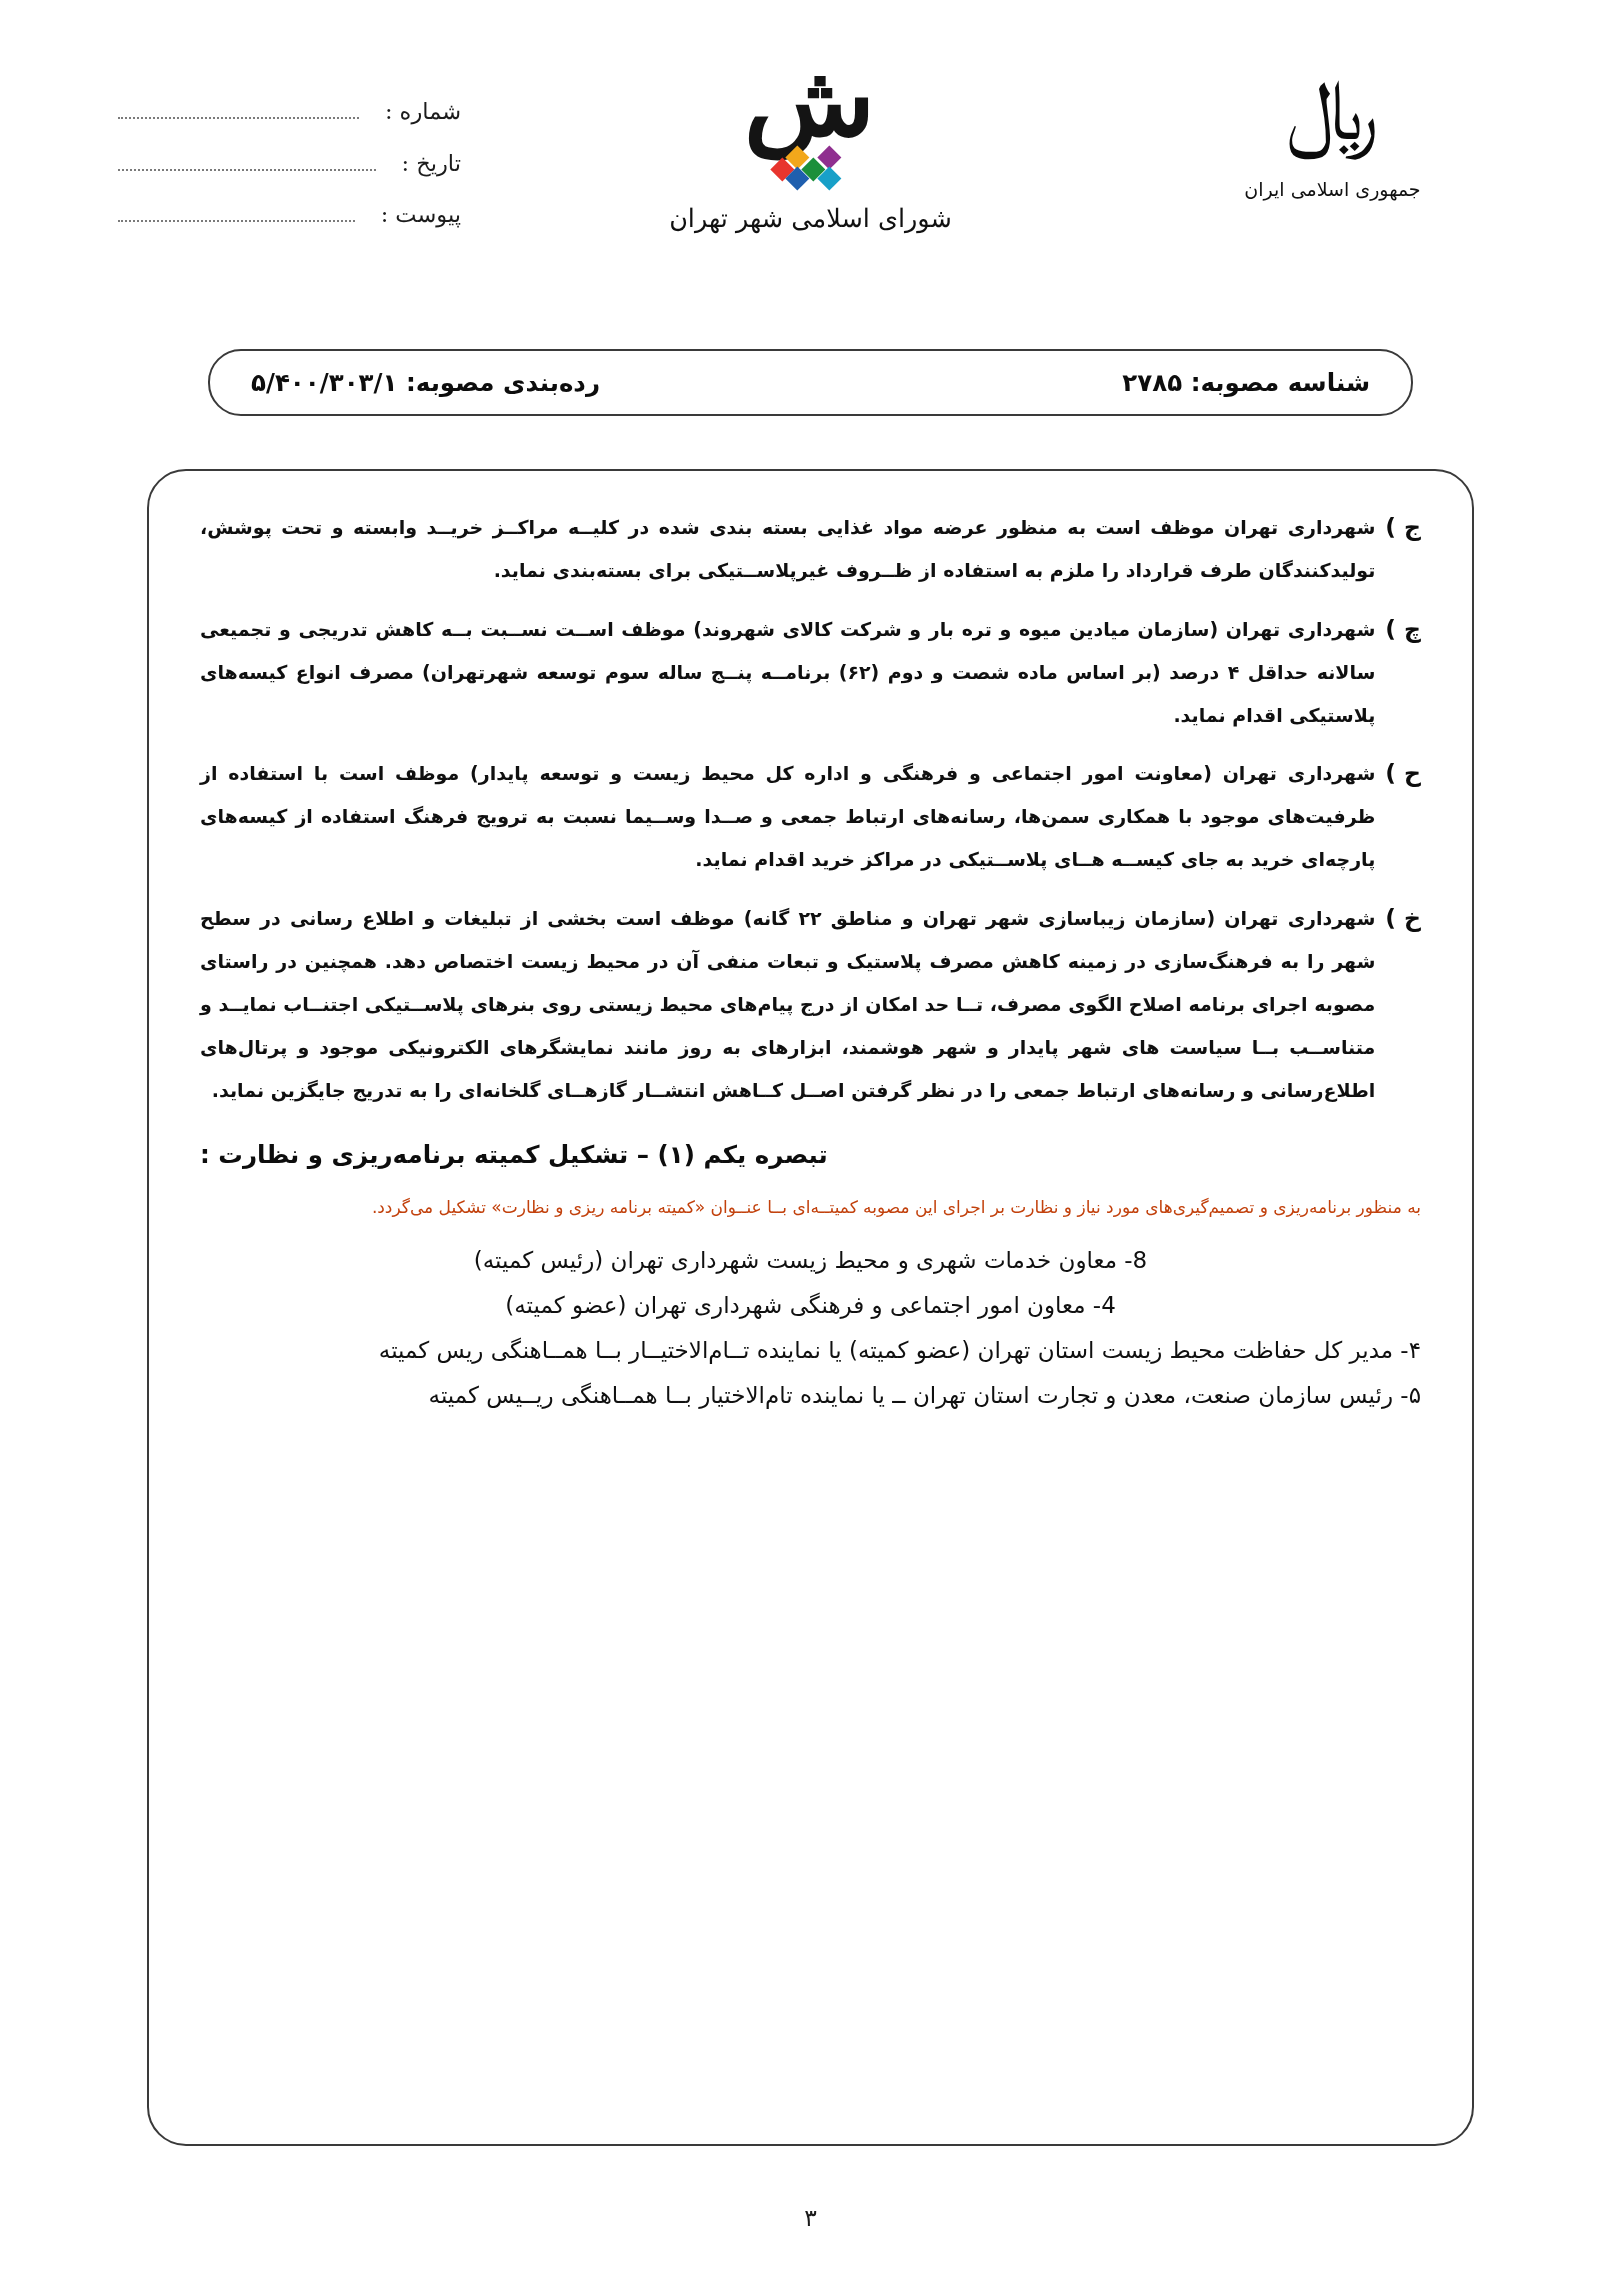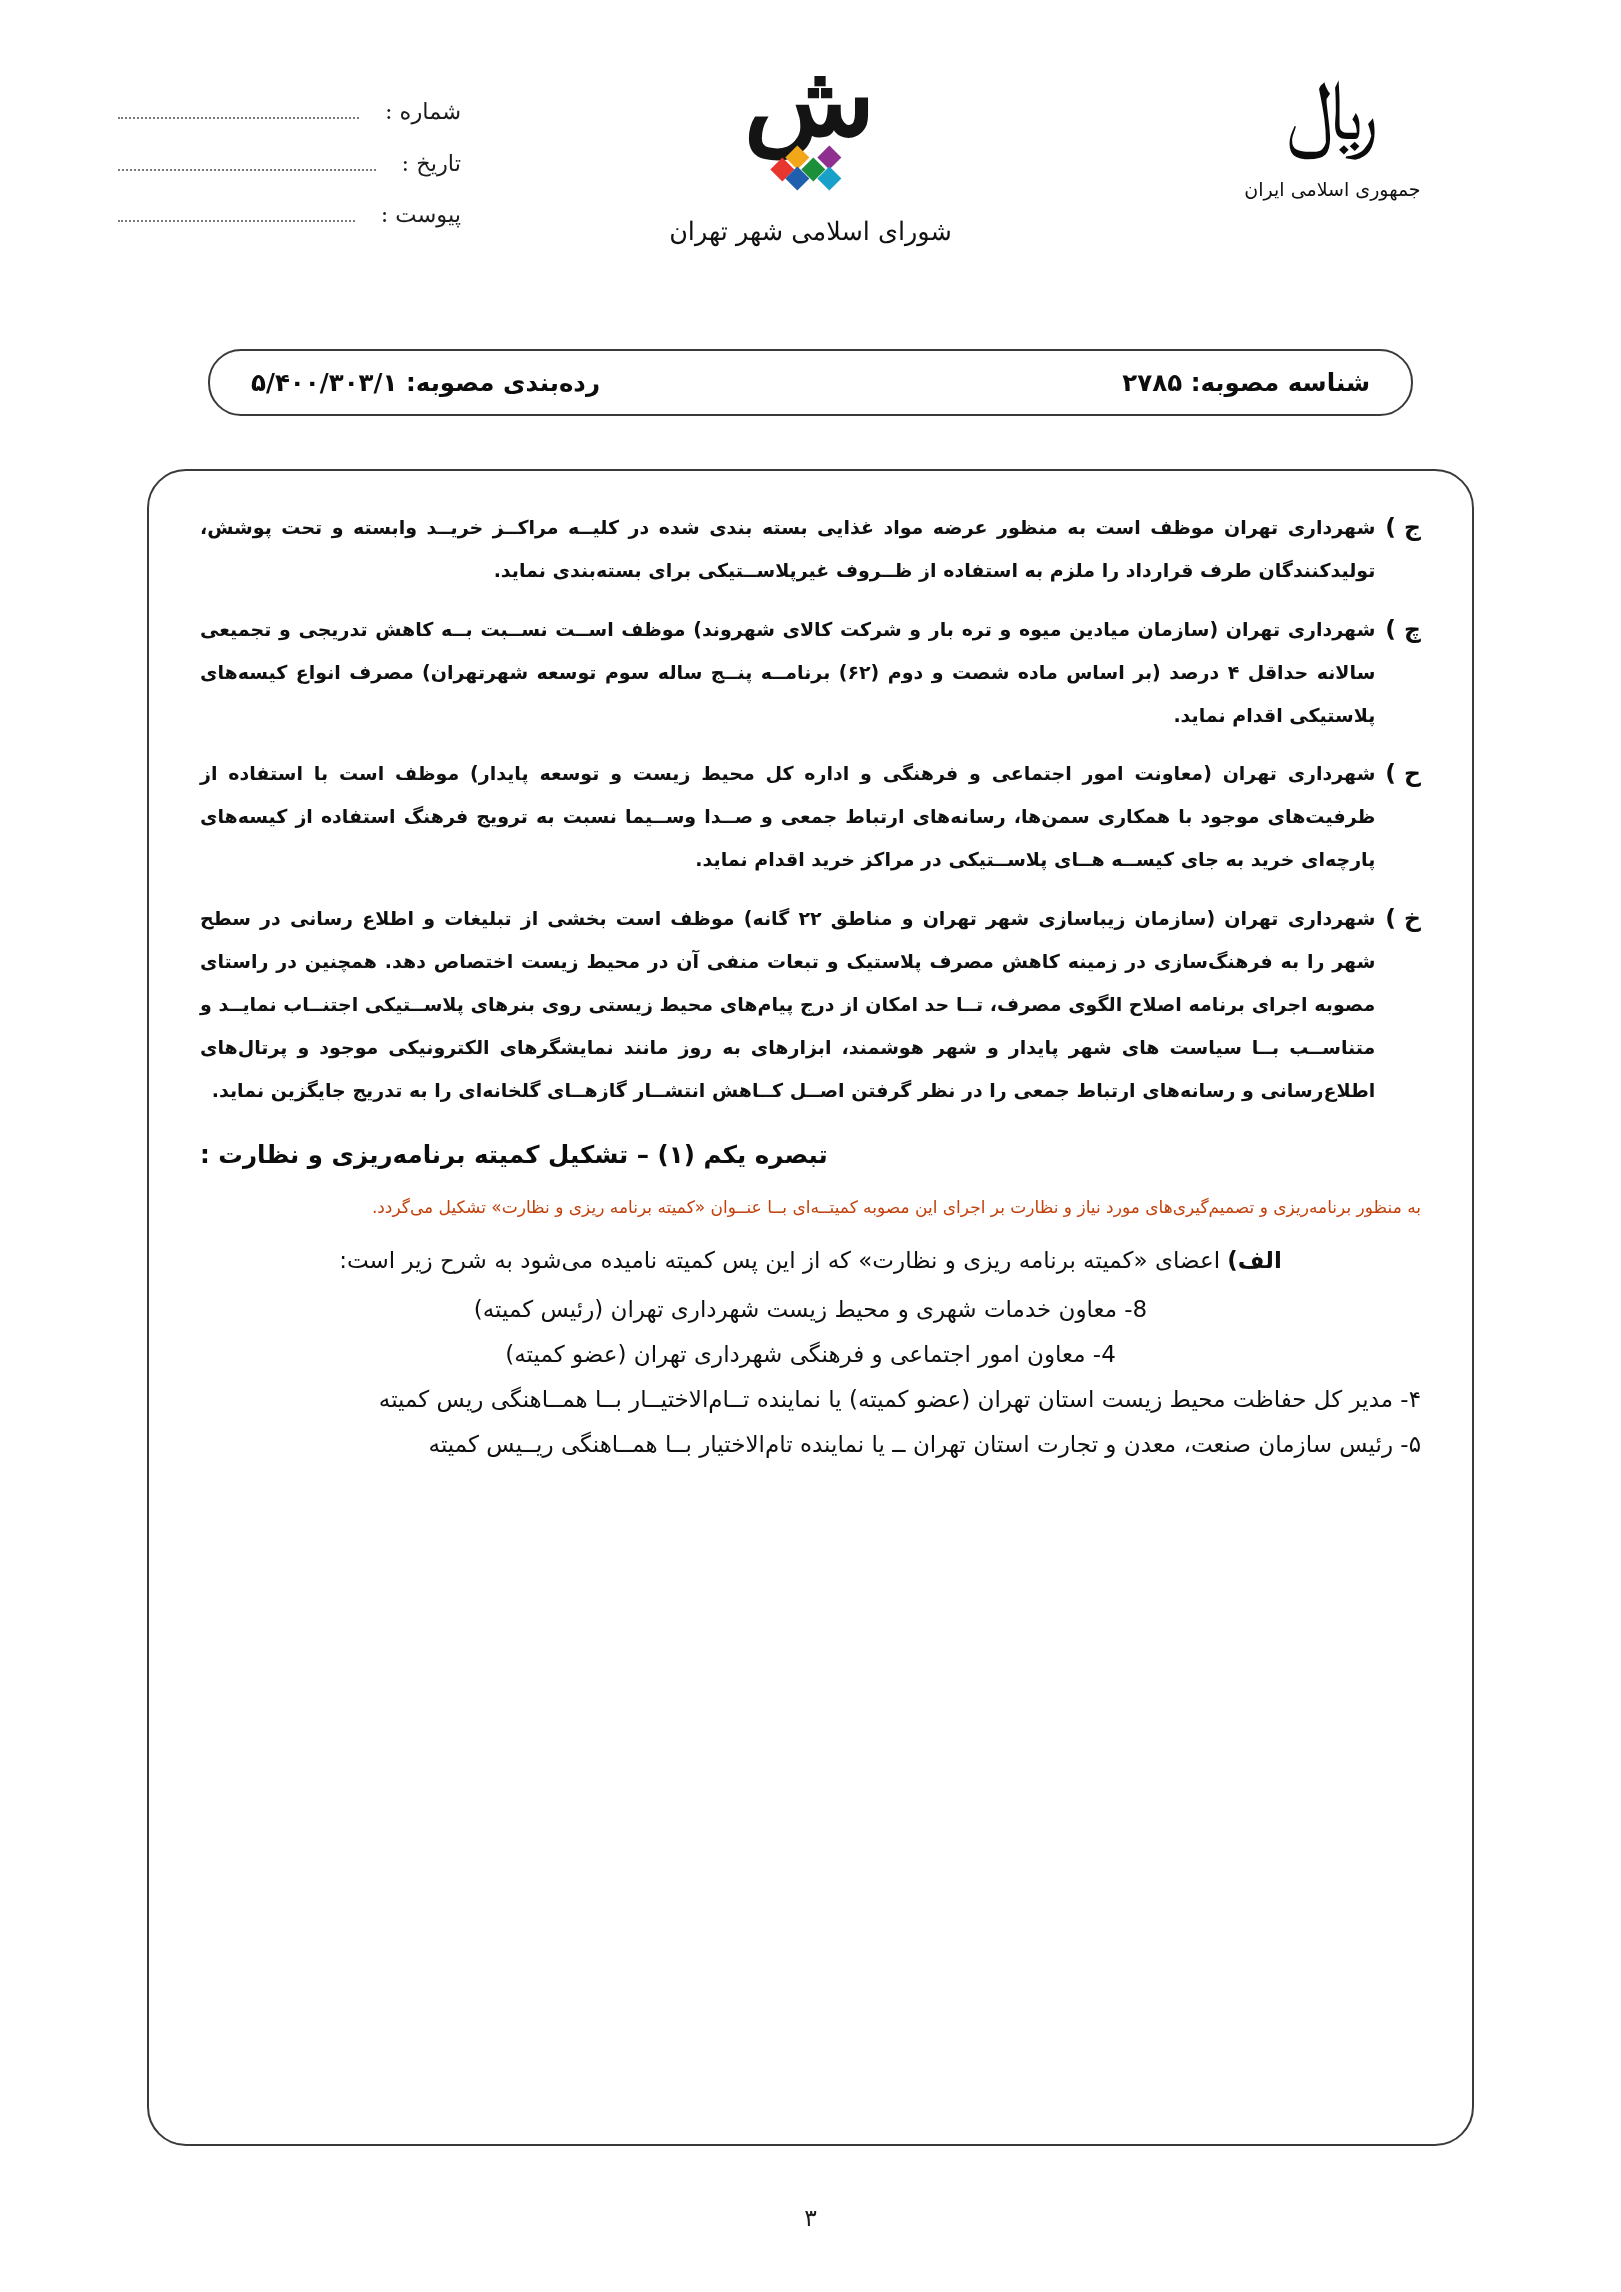--- a/index.html
+++ b/index.html
@@ -96,21 +96,21 @@
     height: 16.7px;
     transform: rotate(45deg);
   }
   .sq.a { background: #e8352e; left: 0px;  top: 17.6px; }
   .sq.b { background: #f2a71b; left: 15.7px; top: 5.9px; }
   .sq.c { background: #1b8f3a; left: 31px; top: 17.6px; }
   .sq.d { background: #1f5fae; left: 15.7px; top: 27.4px; }
   .sq.e { background: #8f2f8f; left: 47px; top: 5.9px; }
   .sq.f { background: #18a0c8; left: 47px; top: 27.4px; }
   .logo-caption {
-    margin-top: 20px;
+    margin-top: 7px;
     font-size: 25.5px;
     color: #111;
     font-family: "DejaVu Serif", serif;
   }
 
   
   .letter-fields {
     position: absolute;
     top: 59px;
     left: 118px;
@@ -308,24 +308,20 @@
 
     <div class="para">
       <span class="marker">خ )</span>
       <span class="text">شهرداری تهران (سازمان زیباسازی شهر تهران و مناطق ۲۲ گانه) موظف است بخشی از تبلیغات و اطلاع رسانی در سطح شهر را به فرهنگ‌سازی در زمینه کاهش مصرف پلاستیک و تبعات منفی آن در محیط زیست اختصاص دهد. همچنین در راستای مصوبه اجرای برنامه اصلاح الگوی مصرف، تــا حد امکان از درج پیام‌های محیط زیستی روی بنرهای پلاســتیکی اجتنــاب نمایــد و متناســب بــا سیاست های شهر پایدار و شهر هوشمند، ابزارهای به روز مانند نمایشگرهای الکترونیکی موجود و پرتال‌های اطلاع‌رسانی و رسانه‌های ارتباط جمعی را در نظر گرفتن اصــل کــاهش انتشــار گازهــای گلخانه‌ای را به تدریج جایگزین نماید.</span>
     </div>
 
     <div class="heading">تبصره یکم (۱) – تشکیل کمیته برنامه‌ریزی و نظارت :</div>
 
     <div class="plain">به منظور برنامه‌ریزی و تصمیم‌گیری‌های مورد نیاز و  نظارت بر اجرای این مصوبه کمیتــه‌ای بــا عنــوان «کمیته برنامه ریزی و نظارت» تشکیل می‌گردد.</div>
 
-    <div class="subhead">
-      <b>الف)</b>
-      <span>اعضای  «کمیته برنامه ریزی و نظارت» که از این پس کمیته نامیده می‌شود به شرح زیر است:</span>
-    </div>
 
     <div class="listitem indent-center">8- معاون خدمات شهری و محیط زیست شهرداری تهران (رئیس کمیته)</div>
     <div class="listitem indent-center">4- معاون امور اجتماعی و فرهنگی شهرداری تهران (عضو کمیته)</div>
     <div class="listitem">۴- مدیر کل حفاظت محیط زیست استان تهران (عضو کمیته) یا نماینده تــام‌الاختیــار بــا همــاهنگی ریس کمیته</div>
     <div class="listitem">۵- رئیس سازمان صنعت، معدن و تجارت استان تهران ــ یا نماینده تام‌الاختیار بــا همــاهنگی ریــیس کمیته</div>
 
   </div>
 
   <div class="page-number">۳</div>
 

